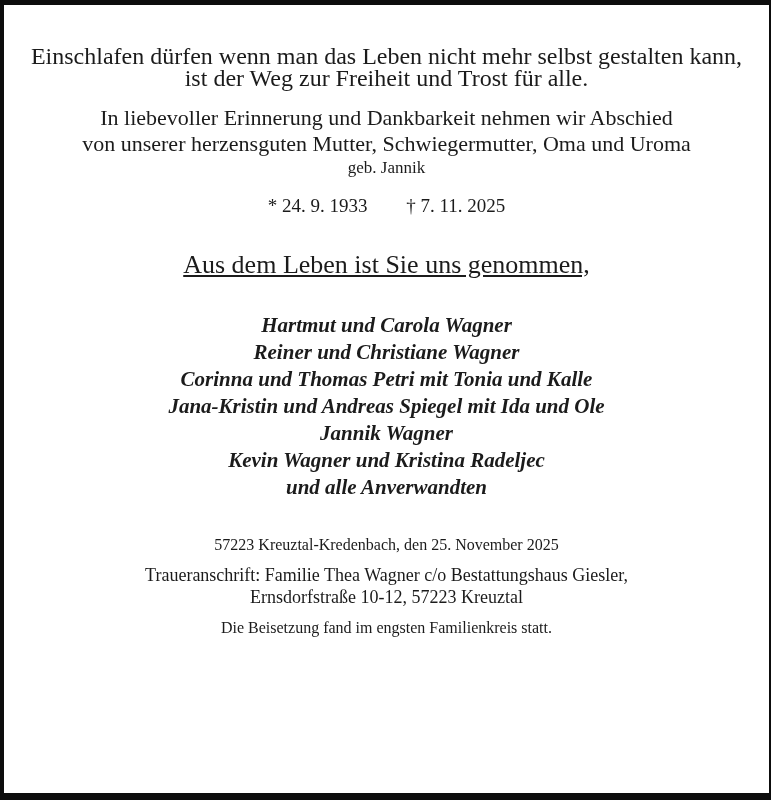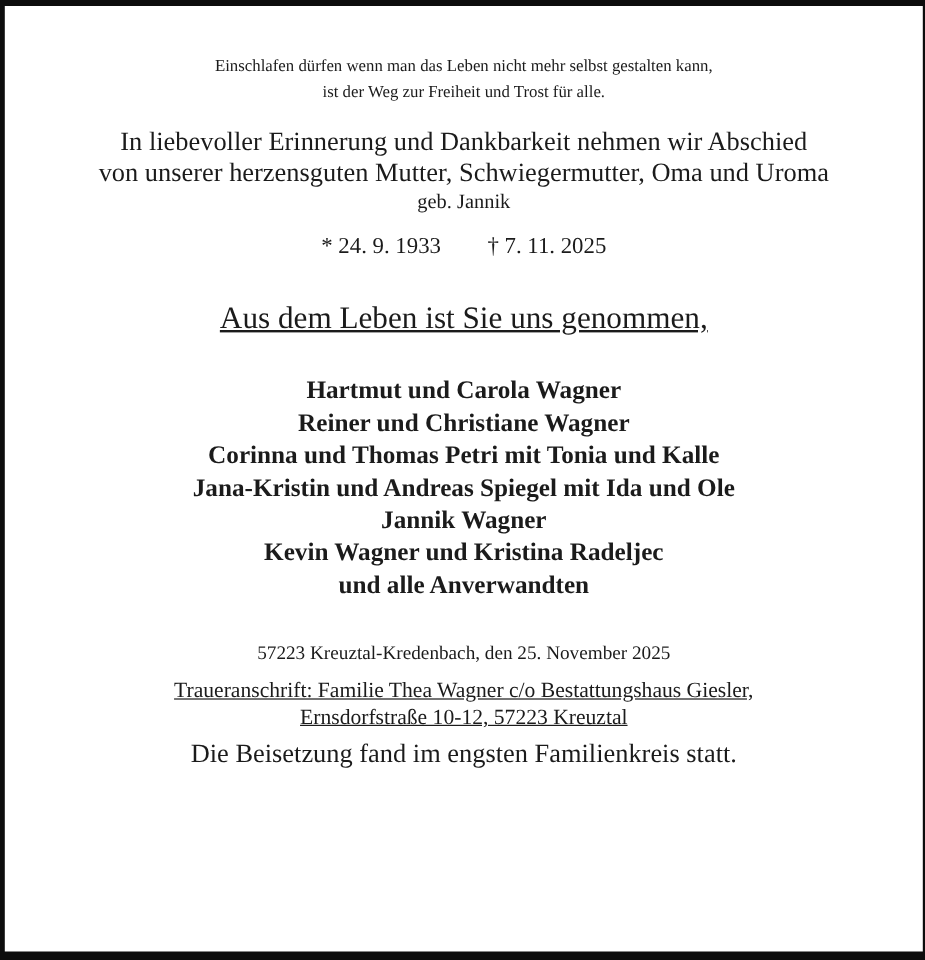--- a/index.html
+++ b/index.html
@@ -17,21 +17,21 @@
     border-bottom: 7px solid #0d0d0d;
     border-left: 4px solid #0d0d0d;
     border-right: 2px solid #0d0d0d;
     font-family: "Liberation Serif", "DejaVu Serif", serif;
     color: #1b1b1b;
     text-align: center;
     overflow: hidden;
   }
   .epigraph {
     margin-top: 40px;
-    font-size: 14px;
+    font-size: 24px;
     line-height: 22px;
   }
   .intro {
     margin-top: 16px;
     font-size: 22px;
     line-height: 26px;
   }
   .deceased-name {
     margin-top: 14px;
     font-size: 57px;
@@ -60,35 +60,35 @@
     margin-top: 37px;
     font-size: 26px;
     line-height: 22px;
     text-decoration: underline;
   }
   .mourners {
     margin-top: 36px;
     font-size: 21px;
     line-height: 27px;
     font-weight: 700;
+    font-style: italic;
   }
   .place-date {
     margin-top: 31px;
     font-size: 16px;
     line-height: 25px;
   }
   .address {
     margin-top: 7px;
     font-size: 18px;
     line-height: 22px;
-    text-decoration: underline;
   }
   .funeral-note {
     margin-top: 9px;
-    font-size: 22px;
+    font-size: 16px;
     line-height: 22px;
     text-align: center;
   }
 </style>
 </head>
 <body>
 
 <div class="page">
 
   <div class="epigraph">

